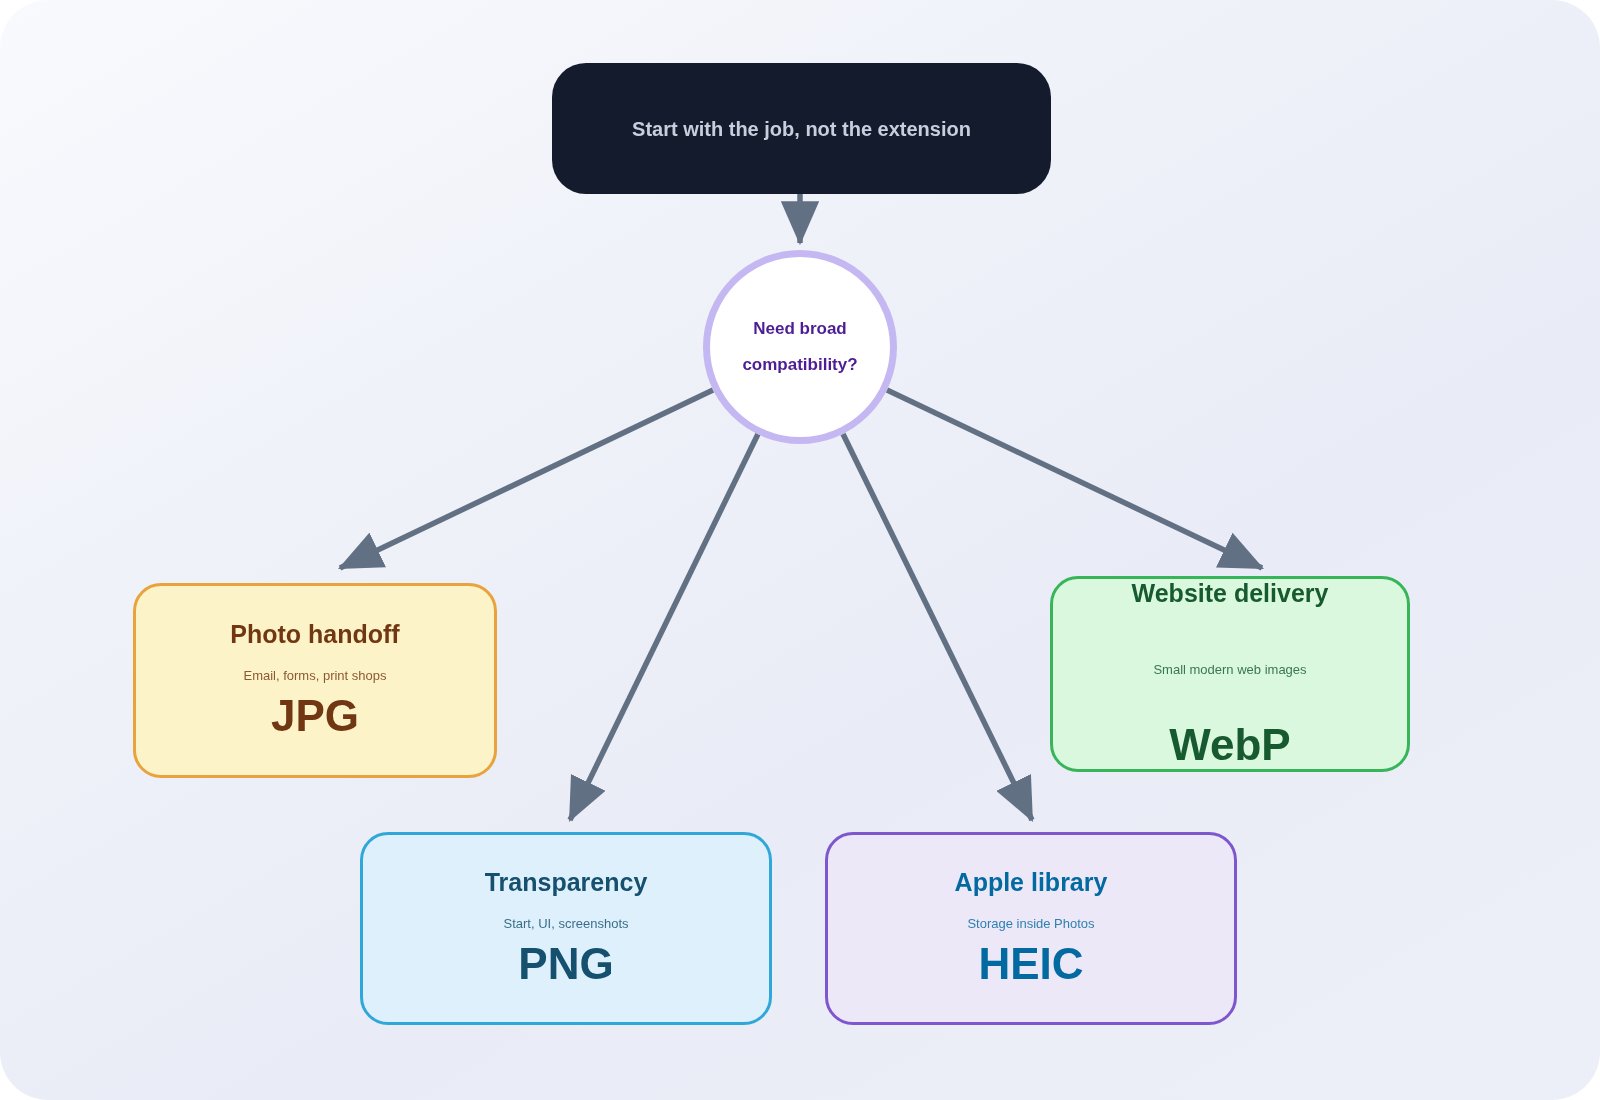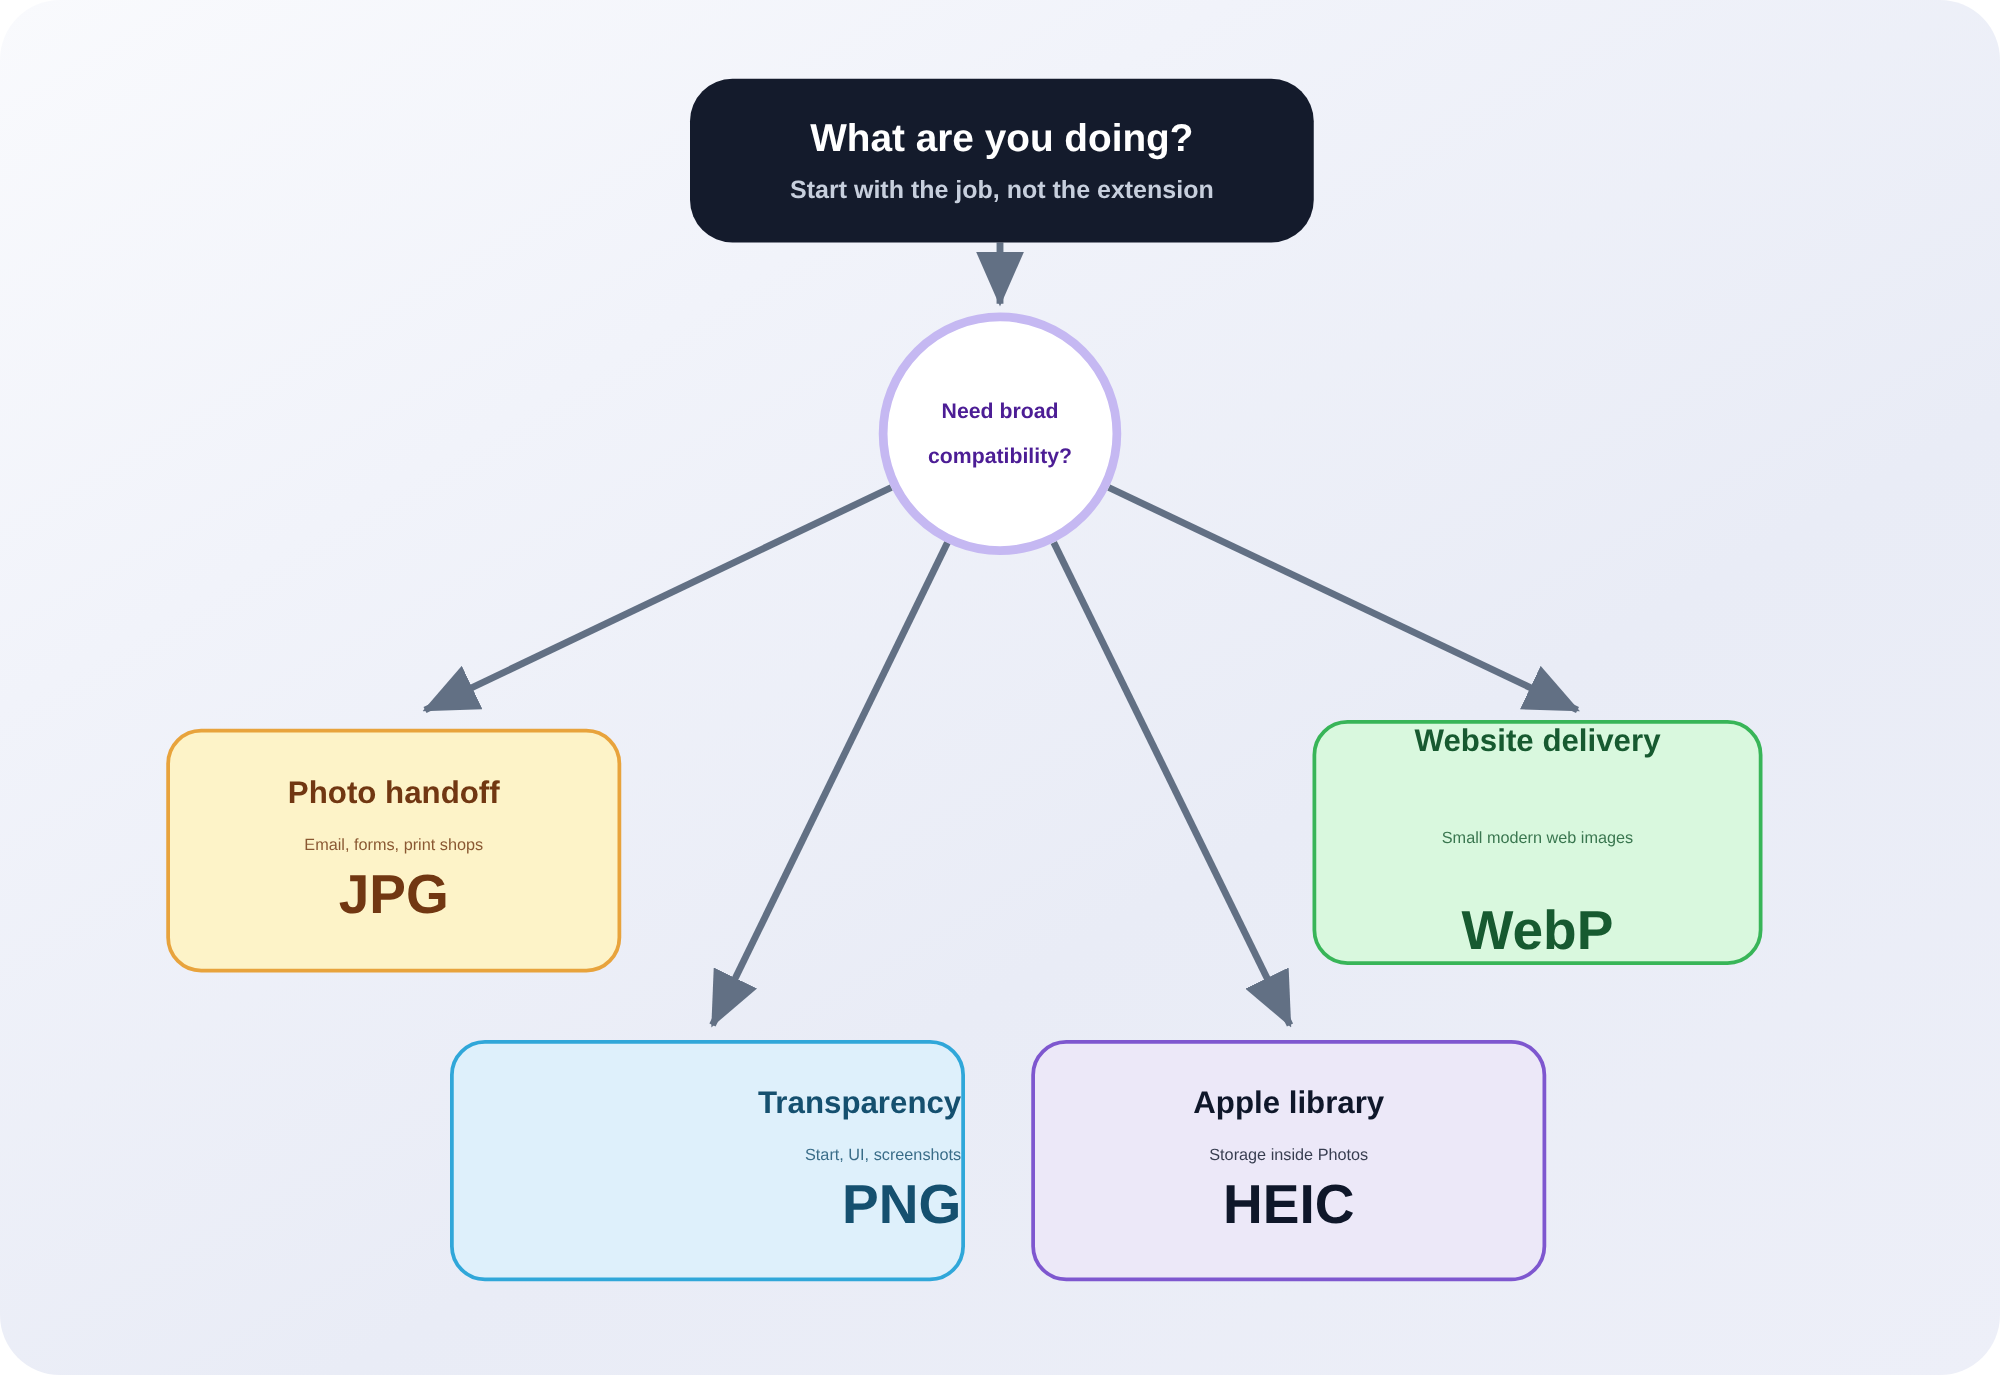--- a/index.html
+++ b/index.html
@@ -85,21 +85,21 @@
     margin-top: 20px;
     opacity: 0.82;
   }
   .branch-format {
     font-size: 44px;
     font-weight: bold;
     line-height: 1.1;
     margin-top: 8px;
   }
   .branch-jpg  { left: 133px;  top: 583px; width: 364px; height: 195px; }
-  .branch-png  { left: 360px;  top: 832px; width: 412px; height: 193px; align-items: flex-end; }
+  .branch-png  { left: 360px;  top: 832px; width: 412px; height: 193px; }
   .branch-heic { left: 825px;  top: 832px; width: 412px; height: 193px; }
   .branch-webp { left: 1050px; top: 576px; width: 360px; height: 196px; justify-content: space-between; }
 </style>
 </head>
 <body>
 
 <div class="canvas">
 
   <svg class="edges" width="1600" height="1100" viewBox="0 0 1600 1100" xmlns="http://www.w3.org/2000/svg">
     <defs>
@@ -108,41 +108,40 @@
       </marker>
     </defs>
     <path class="edge" d="M800,194 L800,243"></path>
     <path class="edge" d="M713,390 L340,568"></path>
     <path class="edge" d="M758,434 L570,820"></path>
     <path class="edge" d="M843,434 L1032,820"></path>
     <path class="edge" d="M887,390 L1262,568"></path>
   </svg>
 
   <div class="node root">
-    <div class="root-title">What are you doing?</div>
     <div class="root-subtitle">Start with the job, not the extension</div>
   </div>
 
   <div class="node decision">
     <div class="decision-label">Need broad compatibility?</div>
   </div>
 
   <div class="node branch branch-jpg" style="background: rgb(253, 243, 200); border-color: rgb(232, 163, 60); color: rgb(113, 55, 18);">
     <div class="branch-title">Photo handoff</div>
     <div class="branch-subtitle">Email, forms, print shops</div>
     <div class="branch-format">JPG</div>
   </div>
 
   <div class="node branch branch-png" style="background: rgb(222, 240, 251); border-color: rgb(48, 167, 217); color: rgb(21, 80, 111);">
     <div class="branch-title">Transparency</div>
     <div class="branch-subtitle">Start, UI, screenshots</div>
     <div class="branch-format">PNG</div>
   </div>
 
-  <div class="node branch branch-heic" style="background: rgb(236, 232, 248); border-color: rgb(126, 87, 207); color: #0f172a;">
+  <div class="node branch branch-heic" style="background: rgb(236, 232, 248); border-color: rgb(126, 87, 207); color: #0369a1;">
     <div class="branch-title">Apple library</div>
     <div class="branch-subtitle">Storage inside Photos</div>
     <div class="branch-format">HEIC</div>
   </div>
 
   <div class="node branch branch-webp" style="background: rgb(217, 248, 222); border-color: rgb(56, 181, 88); color: rgb(23, 90, 48);">
     <div class="branch-title">Website delivery</div>
     <div class="branch-subtitle">Small modern web images</div>
     <div class="branch-format">WebP</div>
   </div>

